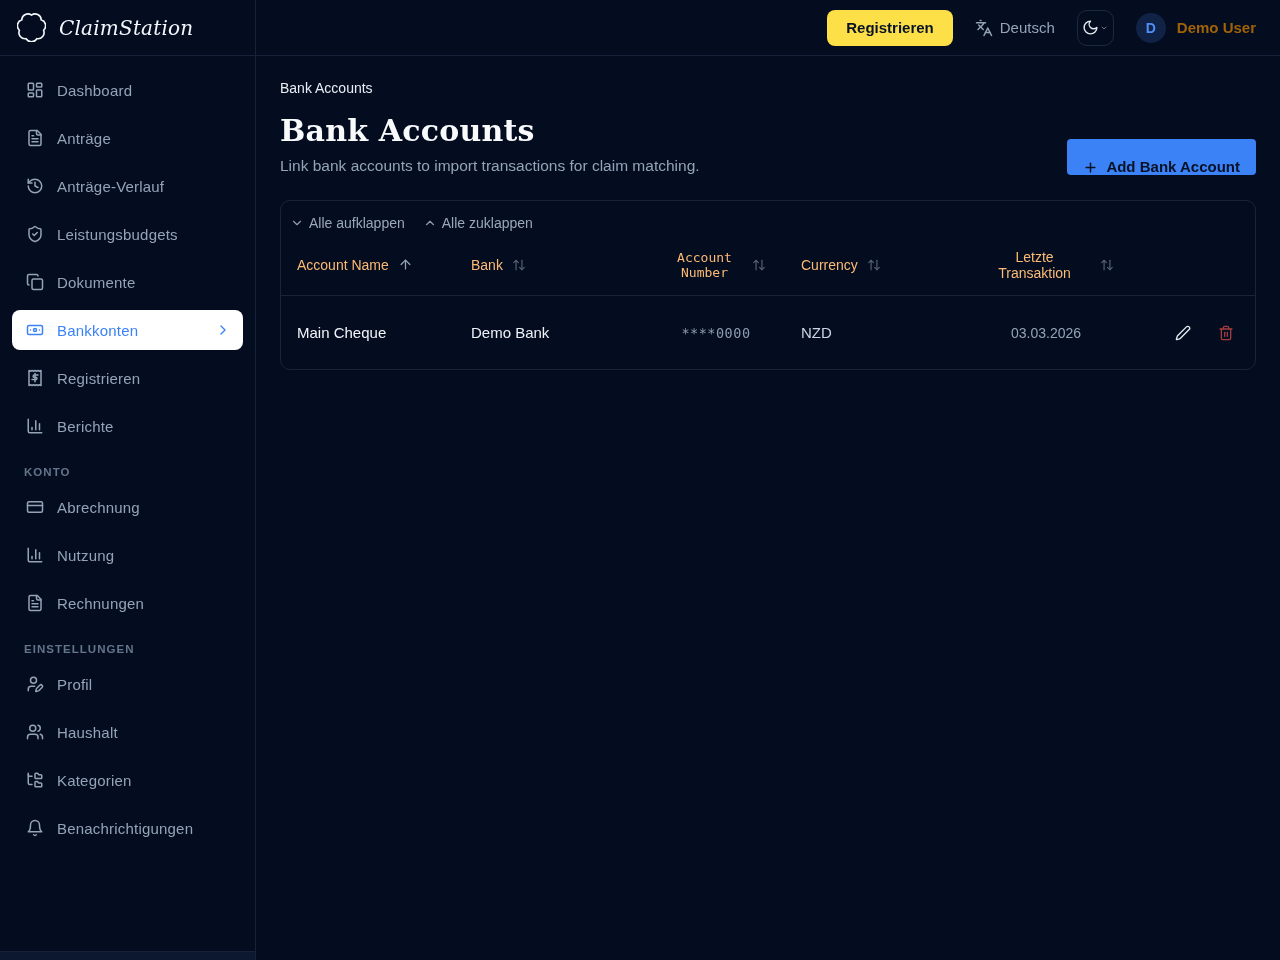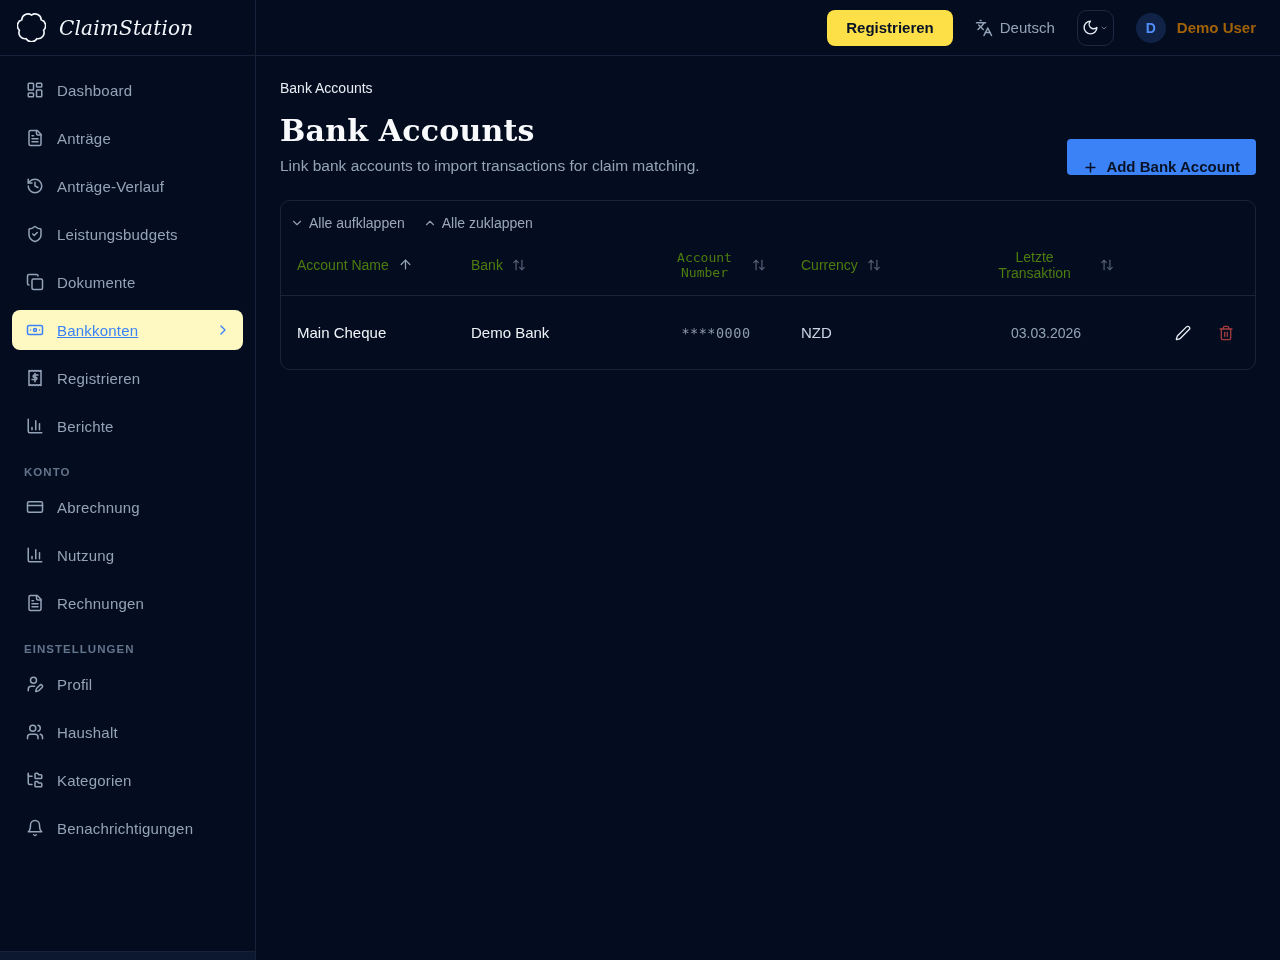--- a/index.html
+++ b/index.html
@@ -66,21 +66,21 @@
     padding:14px 12px 7px;
     position:relative; overflow:hidden;
   }
   .nav-item {
     height:40px; margin-bottom:8px; border-radius:8px;
     display:flex; align-items:center; gap:13px;
     padding:0 12px 0 14px; color:#94a3b8; cursor:pointer;
   }
   .nav-item svg.nav-ic { width:18px; height:18px; flex:0 0 auto; }
   .nav-item .nav-label { font-size:15px; letter-spacing:.2px; }
-  .nav-item.active { background:#fef9c3; color:#3b82f6;text-decoration:underline; }
+  .nav-item.active { background:#ffffff; color:#3b82f6; }
   .nav-item.active .nav-label { font-weight:500; }
   .nav-item .trail { margin-left:auto; width:16px; height:16px; }
   .nav-section {
     margin:20px 12px 9px; font-size:11.5px; font-weight:600;
     letter-spacing:.09em; color:#64748b; text-transform:uppercase;
   }
   .sidebar-bottom-strip {
     position:absolute; left:0; right:0; bottom:0; height:9px;
     background:#0c1730; border-top:1px solid #16213a;
   }
@@ -110,21 +110,21 @@
     display:flex; align-items:center; gap:5px; background:none; border:none;
     color:#9aa7ba; font-size:14px; font-family:"Liberation Sans",sans-serif; cursor:pointer;
   }
   .expand-btn svg { width:14px; height:14px; color:#8e9bb0; }
   .thead, .trow {
     display:grid;
     grid-template-columns:174px 160px 170px 130px 230px 1fr;
     align-items:center; padding:0 16px;
   }
   .thead { min-height:62px; border-bottom:1px solid #1a2438; }
-  .th { display:flex; align-items:center; gap:9px; font-size:14px; font-weight:500; color:#4d7c0f; }
+  .th { display:flex; align-items:center; gap:9px; font-size:14px; font-weight:500; color:#fdba74; }
   .th.center { justify-content:center; text-align:center; }
   .th .sort-asc { width:15px; height:15px; color:#94a3b8; }
   .th .sort-both { width:14px; height:14px; color:#546178; }
   .th .wrap { display:inline-block; }
   .th .wrap.w76 { width:76px; }
   .th .wrap.w112 { width:112px; }
   .mono { font-family:"DejaVu Sans Mono","Liberation Mono",monospace; }
   .th .mono { font-size:13px; }
   .trow { min-height:73px; }
   .td-name { color:#f1f5f9; font-weight:500; font-size:15px; }

